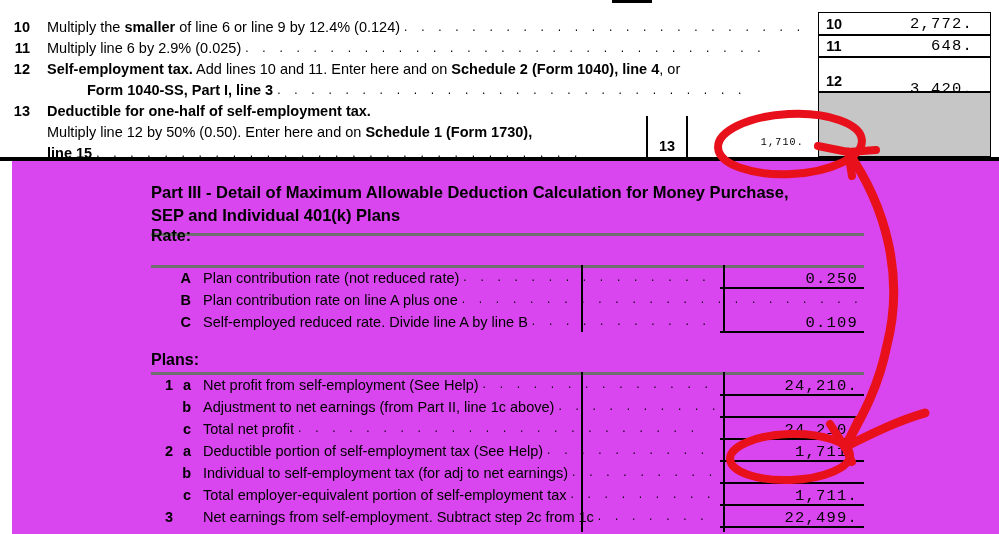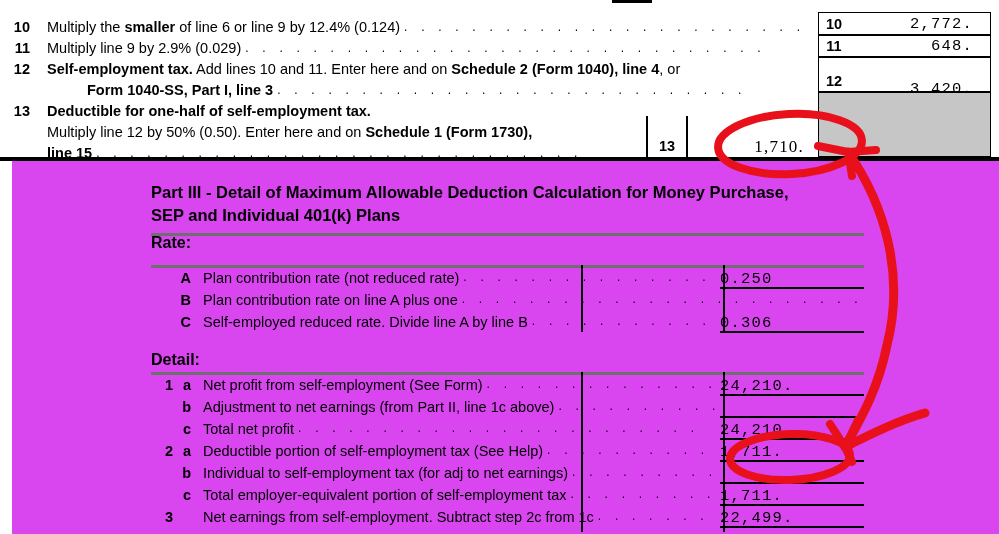--- a/index.html
+++ b/index.html
@@ -75,21 +75,21 @@
 
   
   #l13-sep1{position:absolute;left:646px;top:116px;width:2px;height:42px;background:#000;}
   #l13-sep2{position:absolute;left:686px;top:116px;width:2px;height:42px;background:#000;}
   #l13-numlabel{
     position:absolute;left:652px;top:138px;width:30px;text-align:center;
     font-weight:bold;font-size:14.5px;
   }
   #l13-value{
     position:absolute;left:690px;top:137px;width:122px;text-align:right;
-    font-family:Liberation Serif, serif;font-size:17px;letter-spacing:1.2px;
+    font-family:Liberation Mono, monospace;font-size:10px;letter-spacing:1.2px;
     padding-right:8px;box-sizing:border-box;
   }
 
   
   #part3{
     position:absolute;left:0;top:161px;width:999px;height:373px;background:#d946ef;margin-left:12px;
   }
   #part3-title{
     position:absolute;left:139px;top:20px;width:740px;
     font-weight:bold;font-size:16.5px;line-height:23px;
@@ -112,20 +112,21 @@
   .ws-lblnum{
     flex:0 0 22px;text-align:right;font-weight:bold;font-size:14.5px;
   }
   .ws-lblsub{
     flex:0 0 18px;text-align:right;font-weight:bold;font-size:14.5px;
     margin-right:12px;
   }
   .ws-desc{white-space:nowrap;}
   .ws-amt{
     flex:0 0 144px;
+    text-align:right;
     font-family:"Liberation Mono", monospace;
     font-size:15.5px;letter-spacing:1.2px;
     padding-right:6px;box-sizing:border-box;
     border-bottom:2px solid #000;
     align-self:flex-end;
     height:21px;
     line-height:22px;
   }
   
   .colrule{position:absolute;width:2px;background:#000;}
@@ -145,21 +146,21 @@
   <div id="top-fragment"></div>
 
   <div class="se-row" style="top:20px;">
     <span class="se-num">10</span>
     <span class="se-text nowrap">Multiply the <span class="bold">smaller</span> of line 6 or line 9 by 12.4% (0.124)</span>
     <span class="leader" style="width:398px;display:inline-block;">. . . . . . . . . . . . . . . . . . . . . . . . .</span>
   </div>
 
   <div class="se-row" style="top:41px;">
     <span class="se-num">11</span>
-    <span class="se-text nowrap">Multiply line 9 by 2.9% (0.029)</span>
+    <span class="se-text nowrap">Multiply line 6 by 2.9% (0.025)</span>
     <span class="leader" style="width:530px;display:inline-block;">. . . . . . . . . . . . . . . . . . . . . . . . . . . . . . . .</span>
   </div>
 
   <div class="se-row" style="top:62px;">
     <span class="se-num">12</span>
     <span class="se-text nowrap"><span class="bold">Self-employment tax.</span> Add lines 10 and 11. Enter here and on <span class="bold">Schedule 2 (Form 1040), line 4</span>, or</span>
   </div>
   <div class="se-row" style="top:83px;margin-left:40px;">
     <span class="se-num"></span>
     <span class="se-text nowrap bold">Form 1040-SS, Part I, line 3</span>
@@ -205,21 +206,21 @@
 </div>
 
 <div id="part3">
 
   <div id="part3-title">
     <span>Part III - Detail of Maximum Allowable Deduction Calculation for  Money Purchase,</span><br>
     <span>SEP and Individual 401(k) Plans</span>
   </div>
   <div id="part3-rule"></div>
 
-  <div class="grp-head" style="left:139px;top:73px;text-align:center;">Rate:</div>
+  <div class="grp-head" style="left:139px;top:66px;text-align:center;">Rate:</div>
   <div class="grp-rule" style="left:139px;top:104px;width:713px;"></div>
 
   <div class="colrule" style="left:569px;top:104px;height:67px;"></div>
   <div class="colrule-r" style="left:711px;top:104px;height:67px;"></div>
 
   <div class="ws-row" style="top:106px;">
     <span class="ws-lblnum"></span>
     <span class="ws-lblsub">A</span>
     <span class="ws-desc">Plan contribution rate (not reduced rate)</span>
     <span class="leader">. . . . . . . . . . . . . . . . . . . . . . . .</span>
@@ -231,33 +232,33 @@
     <span class="ws-lblsub">B</span>
     <span class="ws-desc">Plan contribution rate on line A plus one</span>
     <span class="leader">. . . . . . . . . . . . . . . . . . . . . . . .</span>
   </div>
 
   <div class="ws-row" style="top:150px;">
     <span class="ws-lblnum"></span>
     <span class="ws-lblsub">C</span>
     <span class="ws-desc">Self-employed reduced rate. Divide line A by line B</span>
     <span class="leader">. . . . . . . . . . . . . . . . . . . . . . . .</span>
-    <span class="ws-amt">0.306</span>
-  </div>
-
-  <div class="grp-head" style="left:139px;top:190px;">Detail:</div>
+    <span class="ws-amt">0.109</span>
+  </div>
+
+  <div class="grp-head" style="left:139px;top:190px;">Plans:</div>
   <div class="grp-rule" style="left:139px;top:211px;width:713px;"></div>
 
   <div class="colrule" style="left:569px;top:211px;height:160px;"></div>
   <div class="colrule-r" style="left:711px;top:211px;height:160px;"></div>
 
   <div class="ws-row" style="top:213px;">
     <span class="ws-lblnum">1</span>
     <span class="ws-lblsub">a</span>
-    <span class="ws-desc">Net profit from self-employment (See Form)</span>
+    <span class="ws-desc">Net profit from self-employment (See Help)</span>
     <span class="leader">. . . . . . . . . . . . . . . . . . . . . . . .</span>
     <span class="ws-amt">24,210.</span>
   </div>
 
   <div class="ws-row" style="top:235px;">
     <span class="ws-lblnum"></span>
     <span class="ws-lblsub">b</span>
     <span class="ws-desc">Adjustment to net earnings (from Part II, line 1c above)</span>
     <span class="leader">. . . . . . . . . . . . . . . . . . . . . . . .</span>
     <span class="ws-amt"></span>

